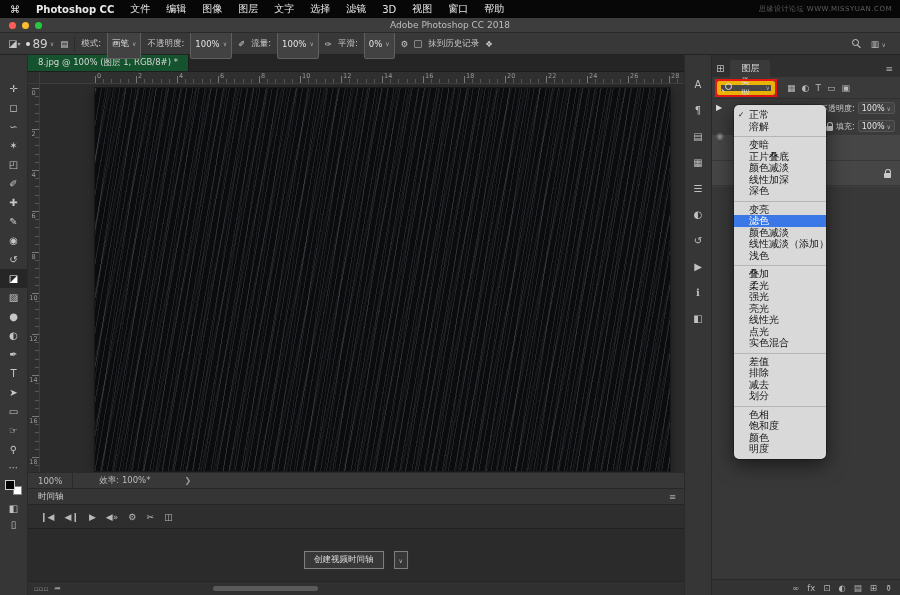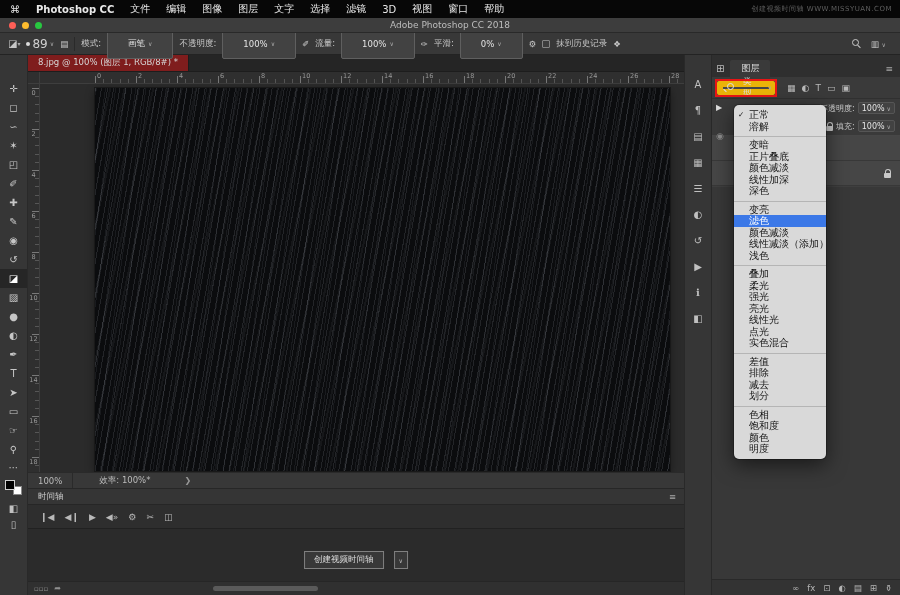--- a/index.html
+++ b/index.html
@@ -20,36 +20,36 @@
     color:#bdbdbd; font-size:9px; z-index:29;}
   .traffic { position:absolute; left:9px; top:4px; display:flex; gap:6px; }
   .tl-dot { width:7px; height:7px; border-radius:50%; }
   .tl-red { background:#ff5f57; } .tl-yellow { background:#febc2e; } .tl-green { background:#28c840; }
 
   
   .optionsbar { position:absolute; top:33px; left:0; right:0; height:22px; background:#383838;
     border-bottom:1px solid #232323; display:flex; align-items:center; gap:6px; padding:0 8px;
     font-size:8.5px; color:#c9c9c9; z-index:28;}
   .combo { display:inline-flex; align-items:center; gap:3px; height:31px; background:#424242;
-    border:1px solid #5f5f5f; border-radius:2px; padding:0 20px; color:#e3e3e3; }
+    border:1px solid #5f5f5f; border-radius:2px; padding:0 4px; color:#e3e3e3; }
   .chev { font-size:6px; color:#aaa; }
   .ob-div { width:1px; height:14px; background:#2a2a2a; }
   .brush-prev { display:inline-flex; align-items:center; gap:2px; }
   .bp-dot { width:4px; height:4px; border-radius:50%; background:#dcdcdc; }
   .bp-num { font-size:12px; color:#cfcfcf; }
   .checkbox { width:8px; height:8px; border:1px solid #848484; border-radius:1px; background:#3d3d3d; }
   .ob-right { margin-left:auto; display:flex; align-items:center; gap:10px; padding-right:6px; }
   .mag { display:inline-block; width:9px; height:9px; position:relative; }
   .mag::before { content:""; position:absolute; width:5px; height:5px; border:1px solid currentColor; border-radius:50%; left:0; top:0; }
   .mag::after { content:""; position:absolute; width:4px; height:1px; background:currentColor; transform:rotate(45deg); right:0; bottom:1px; }
 
   
   .tabbar { position:absolute; top:55px; left:28px; width:656px; height:17px; background:#252525;
     border-bottom:1px solid #1d1d1d; display:flex; }
-  .doc-tab { display:inline-flex; align-items:center; padding:0 10px; background:#7f1d1d;
+  .doc-tab { display:inline-flex; align-items:center; padding:0 10px; background:#14532d;
     color:#d6d6d6; font-size:8.5px; border-right:1px solid #1d1d1d; }
 
   
   .toolbar { position:absolute; top:55px; left:0; width:28px; bottom:0; background:#363636;
     border-right:1px solid #292929; padding-top:24px; z-index:20; }
   .tool { height:19px; display:flex; align-items:center; justify-content:center;
     color:#c6c6c6; font-size:10px; }
   .tool.active { background:#262626; color:#ffffff; }
   .tb-extra { height:16px; display:flex; align-items:center; justify-content:center; color:#c0c0c0; font-size:10px; }
   .swatches { position:relative; width:17px; height:15px; margin:5px auto; }
@@ -125,21 +125,21 @@
   .rightpanel { position:absolute; left:712px; top:55px; right:0; bottom:0; background:#3a3a3a; }
   .panel-tabrow { height:22px; background:#2f2f2f; display:flex; align-items:flex-end; padding-left:4px; }
   .grid-icon { color:#bbb; font-size:10px; margin:0 6px 3px 0; }
   .layers-tab { background:#3a3a3a; height:17px; padding:0 11px; display:flex; align-items:center;
     color:#ddd; font-size:9px; border-radius:2px 2px 0 0; }
   .panel-menu-icon { margin-left:auto; margin-right:7px; color:#a8a8a8; font-size:9px; margin-bottom:3px; }
   .filterrow { height:22px; border-bottom:1px solid #303030; display:flex; align-items:center;
     padding:0 5px; gap:4px; }
   .redwrap { outline:2px solid #e81515; outline-offset:0; }
   .filter-select { display:flex; align-items:center; gap:16px; height:14px; width:58px; background:#464646;
-    border:6px solid #eab308; border-radius:2px; padding:0 4px; font-size:8.5px; color:#e0e0e0; }
+    border:4px solid #eab308; border-radius:2px; padding:0 4px; font-size:8.5px; color:#e0e0e0; }
   .filter-select .chev { margin-left:auto; }
   .f-icons { display:flex; gap:6px; margin-left:8px; color:#b8b8b8; font-size:9px; }
   .opacityrow, .fillrow { height:18px; display:flex; align-items:center; justify-content:flex-end;
     padding-right:5px; font-size:8px; color:#c9c9c9; gap:3px; }
   .valuebox { display:inline-flex; align-items:center; gap:2px; border:1px solid #555; background:#424242;
     border-radius:2px; height:12px; padding:0 3px; color:#e3e3e3; }
   .lock { display:inline-block; width:7px; height:9px; position:relative; color:#c9c9c9; }
   .lock::before { content:""; position:absolute; left:1px; top:0; width:4px; height:4px;
     border:1px solid currentColor; border-bottom:none; border-radius:3px 3px 0 0; }
   .lock::after { content:""; position:absolute; left:0; bottom:0; width:7px; height:5px;
@@ -174,21 +174,21 @@
     <span class="menu-item">编辑</span>
     <span class="menu-item">图像</span>
     <span class="menu-item">图层</span>
     <span class="menu-item">文字</span>
     <span class="menu-item">选择</span>
     <span class="menu-item">滤镜</span>
     <span class="menu-item">3D</span>
     <span class="menu-item">视图</span>
     <span class="menu-item">窗口</span>
     <span class="menu-item">帮助</span>
-  <span class="mb-watermark">创建视频时间轴 WWW.MISSYUAN.COM</span>
+  <span class="mb-watermark">思缘设计论坛 WWW.MISSYUAN.COM</span>
 </div>
 
 <div class="titlebar">
   <div class="traffic">
     <span class="tl-dot tl-red"></span>
     <span class="tl-dot tl-yellow"></span>
     <span class="tl-dot tl-green"></span>
   </div>
   <span>Adobe Photoshop CC 2018</span>
 </div>

